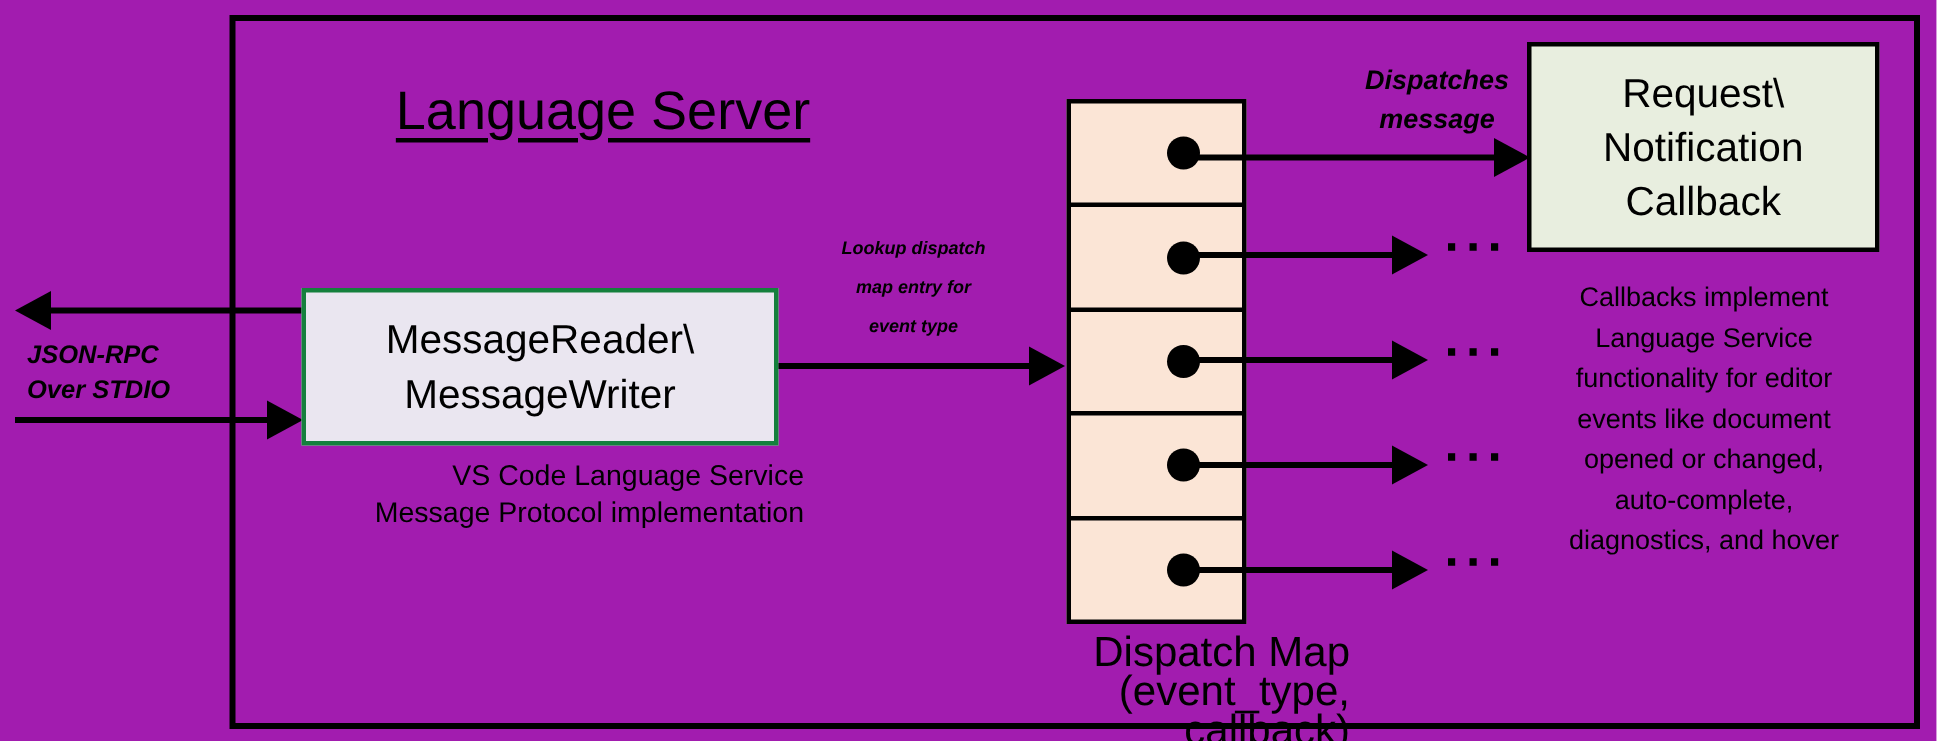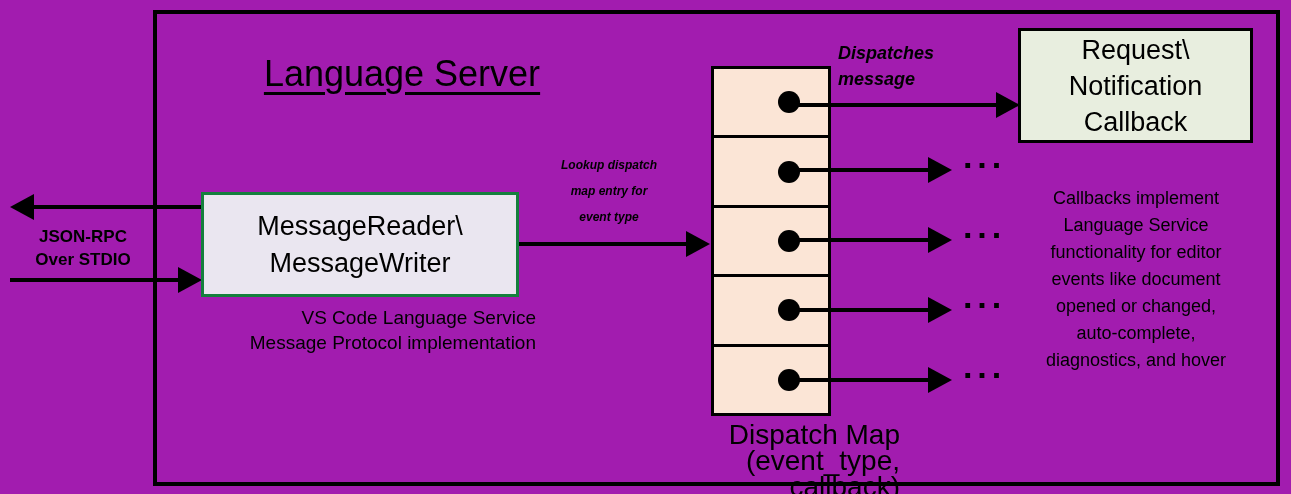--- a/index.html
+++ b/index.html
@@ -73,47 +73,49 @@
     white-space: pre-line;
   }
 
   
   #jsonrpc-label {
     left: 18px;
     top: 225px;
     width: 130px;
     font-size: 17px;
     line-height: 23px;
-    font-weight: bold;
-    text-align: center;
+    font-style: italic;
+    font-weight: bold;
+    text-align: left;
     white-space: pre-line;
   }
 
   
   #lookup-label {
     left: 516px;
     top: 152px;
     width: 186px;
     font-size: 12px;
     line-height: 26px;
     font-style: italic;
     font-weight: bold;
     text-align: center;
     white-space: pre-line;
   }
 
   
   #dispatches-label {
-    left: 838px;
+    left: 878px;
     top: 40px;
     width: 160px;
     font-size: 18px;
     line-height: 26px;
     font-style: italic;
     font-weight: bold;
+    text-align: center;
     white-space: pre-line;
   }
 
   
   #dispatch-map {
     left: 711px;
     top: 66px;
     width: 120px;
     height: 350px;
     border: 3px solid #000000;
@@ -147,21 +149,21 @@
     line-height: 26px;
     text-align: right;
     white-space: pre-line;
   }
 
   
   #callback-box {
     left: 1018px;
     top: 28px;
     width: 235px;
-    height: 115px;
+    height: 140px;
     background: #E8EEDF;
     border: 3px solid #000000;
     box-sizing: border-box;
     display: flex;
     align-items: center;
     justify-content: center;
   }
   #callback-box .label {
     font-size: 27px;
     line-height: 36px;

